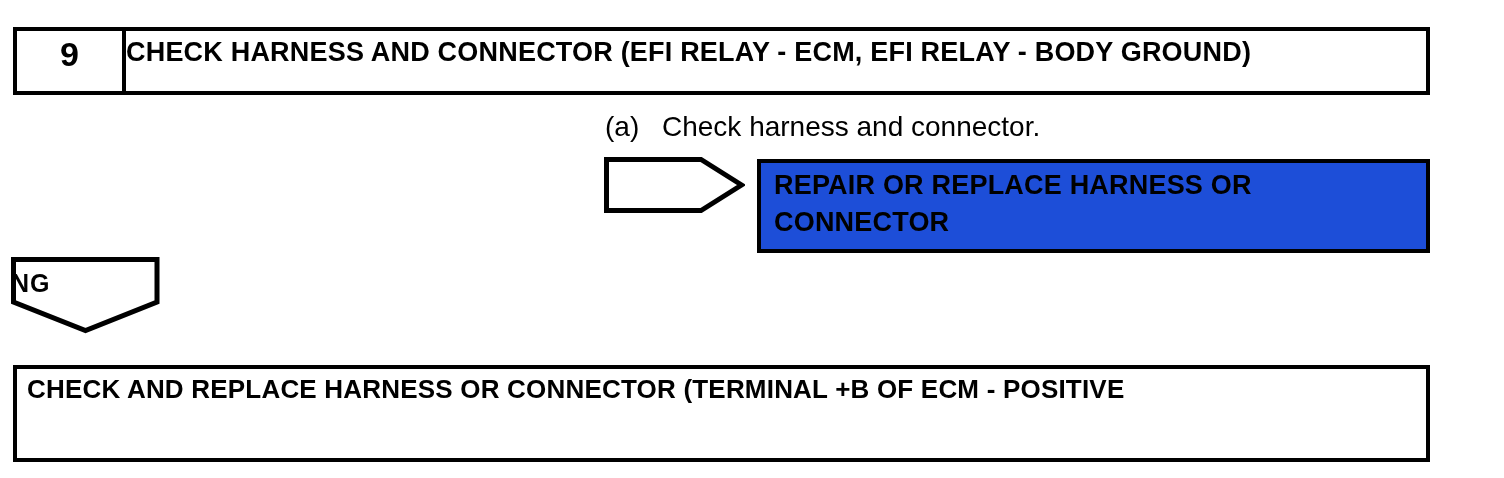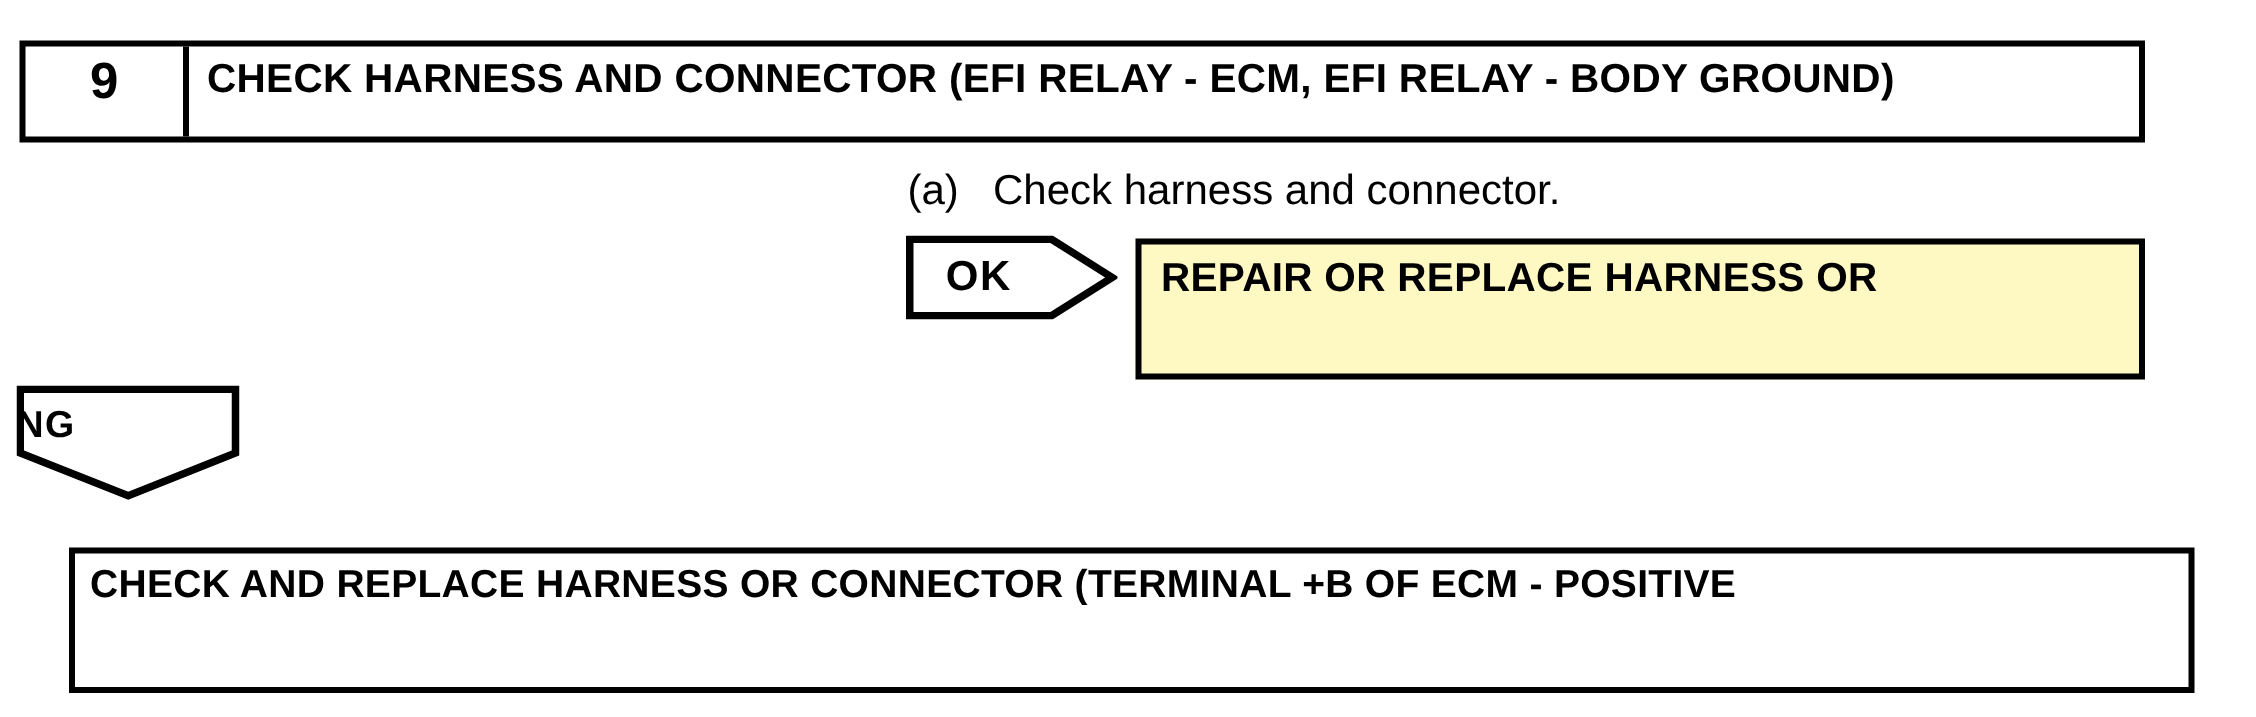--- a/index.html
+++ b/index.html
@@ -31,21 +31,21 @@
     border-right: 4px solid #000;
     display: flex;
     justify-content: center;
     align-items: flex-start;
     font-weight: bold;
     font-size: 34px;
     line-height: 46px;
   }
   .step-title {
     flex: 1;
-    padding-left: 12px;
+    padding-left: 0;
     font-weight: bold;
     font-size: 27px;
     line-height: 42px;
     white-space: nowrap;
     letter-spacing: 0.2px;
   }
 
   
   .instruction {
     position: absolute;
@@ -79,21 +79,21 @@
   
   .ok-result {
     position: absolute;
     left: 757px; top: 159px;
     width: 673px; height: 94px;
     border: 4px solid #000;
     padding: 4px 10px 0 13px;
     font-weight: bold;
     font-size: 27px;
     line-height: 37px;
-    background: #fef9c3;
+    background: #1d4ed8;
     letter-spacing: 0.2px;
   }
   .ok-result .line, .ng-result .line { display: block; white-space: nowrap; }
 
   
   .ng-wrap {
     position: absolute;
     left: 11px; top: 257px;
     width: 149px; height: 77px;
   }
@@ -114,21 +114,20 @@
     position: absolute;
     left: 13px; top: 365px;
     width: 1417px; height: 97px;
     border: 4px solid #000;
     padding: 3px 10px 0 10px;
     font-weight: bold;
     font-size: 26px;
     line-height: 34px;
     background: #fff;
     letter-spacing: 0.2px;
-    margin-left: 33px;
   }
 </style>
 </head>
 <body>
 
 <div class="canvas">
 
   <div class="step-header">
     <div class="step-number-cell">
       <span>9</span>
@@ -138,25 +137,25 @@
 
   <div class="instruction">
     <span class="marker">(a)</span>
     <span>Check harness and connector.</span>
   </div>
 
   <div class="ok-wrap">
     <svg width="141" height="56" viewBox="0 0 141 56">
       <polygon points="2.5,2.5 97,2.5 137.5,28 97,53.5 2.5,53.5" fill="#ffffff" stroke="#000000" stroke-width="5" stroke-linejoin="miter"></polygon>
     </svg>
-    <div class="ok-label">OK</div>
   </div>
 
   <div class="ok-result">
     <span class="line">REPAIR OR REPLACE HARNESS OR</span>
+    <span class="line">CONNECTOR</span>
   </div>
 
   <div class="ng-wrap">
     <svg width="149" height="77" viewBox="0 0 149 77">
       <polygon points="2.5,2.5 146,2.5 146,45 74.5,73.5 2.5,45" fill="#ffffff" stroke="#000000" stroke-width="5" stroke-linejoin="miter"></polygon>
     </svg>
     <div class="ng-label">NG</div>
   </div>
 
   <div class="ng-result">

